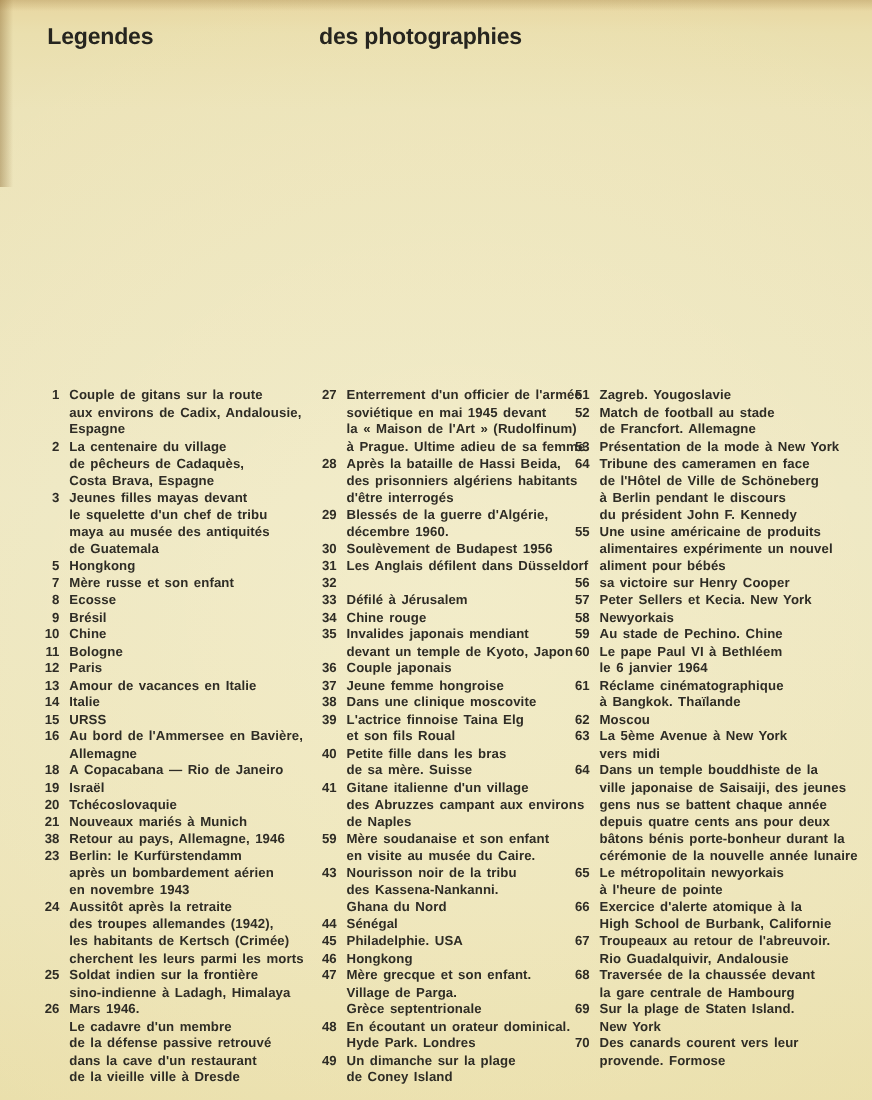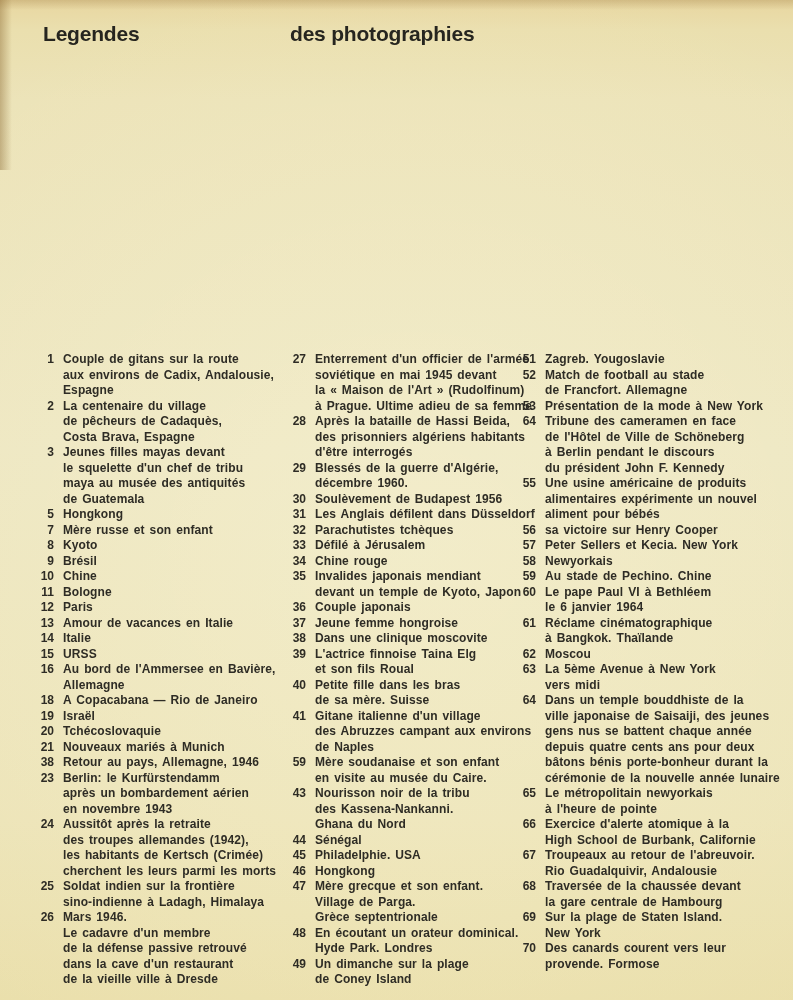--- a/index.html
+++ b/index.html
@@ -88,21 +88,21 @@
         </div>
         <div class="entry">
           <div class="num">7</div>
           <div class="txt">
             <div class="line">Mère russe et son enfant</div>
           </div>
         </div>
         <div class="entry">
           <div class="num">8</div>
           <div class="txt">
-            <div class="line">Kyoto</div>
+            <div class="line">Ecosse</div>
           </div>
         </div>
         <div class="entry">
           <div class="num">9</div>
           <div class="txt">
             <div class="line">Brésil</div>
           </div>
         </div>
         <div class="entry">
           <div class="num">10</div>
@@ -244,23 +244,20 @@
           </div>
         </div>
         <div class="entry">
           <div class="num">31</div>
           <div class="txt">
             <div class="line">Les Anglais défilent dans Düsseldorf</div>
           </div>
         </div>
         <div class="entry">
           <div class="num">32</div>
-          <div class="txt">
-            <div class="line">Parachutistes tchèques</div>
-          </div>
         </div>
         <div class="entry">
           <div class="num">33</div>
           <div class="txt">
             <div class="line">Défilé à Jérusalem</div>
           </div>
         </div>
         <div class="entry">
           <div class="num">34</div>
           <div class="txt">

